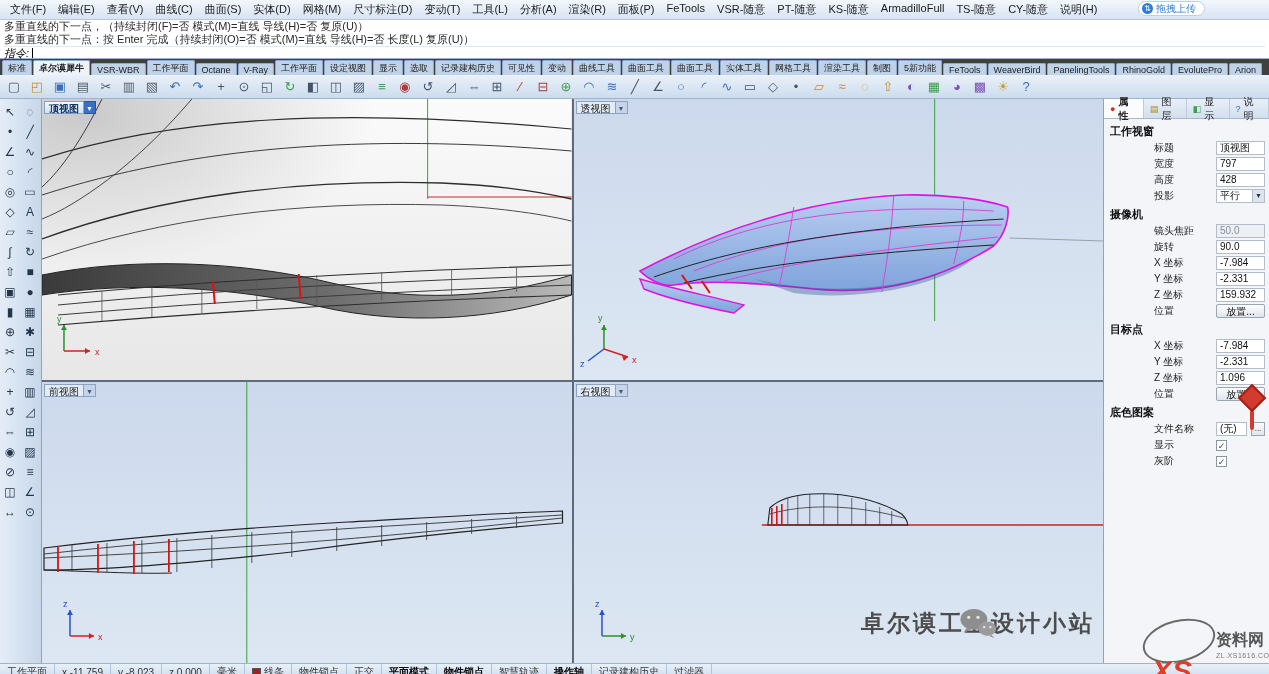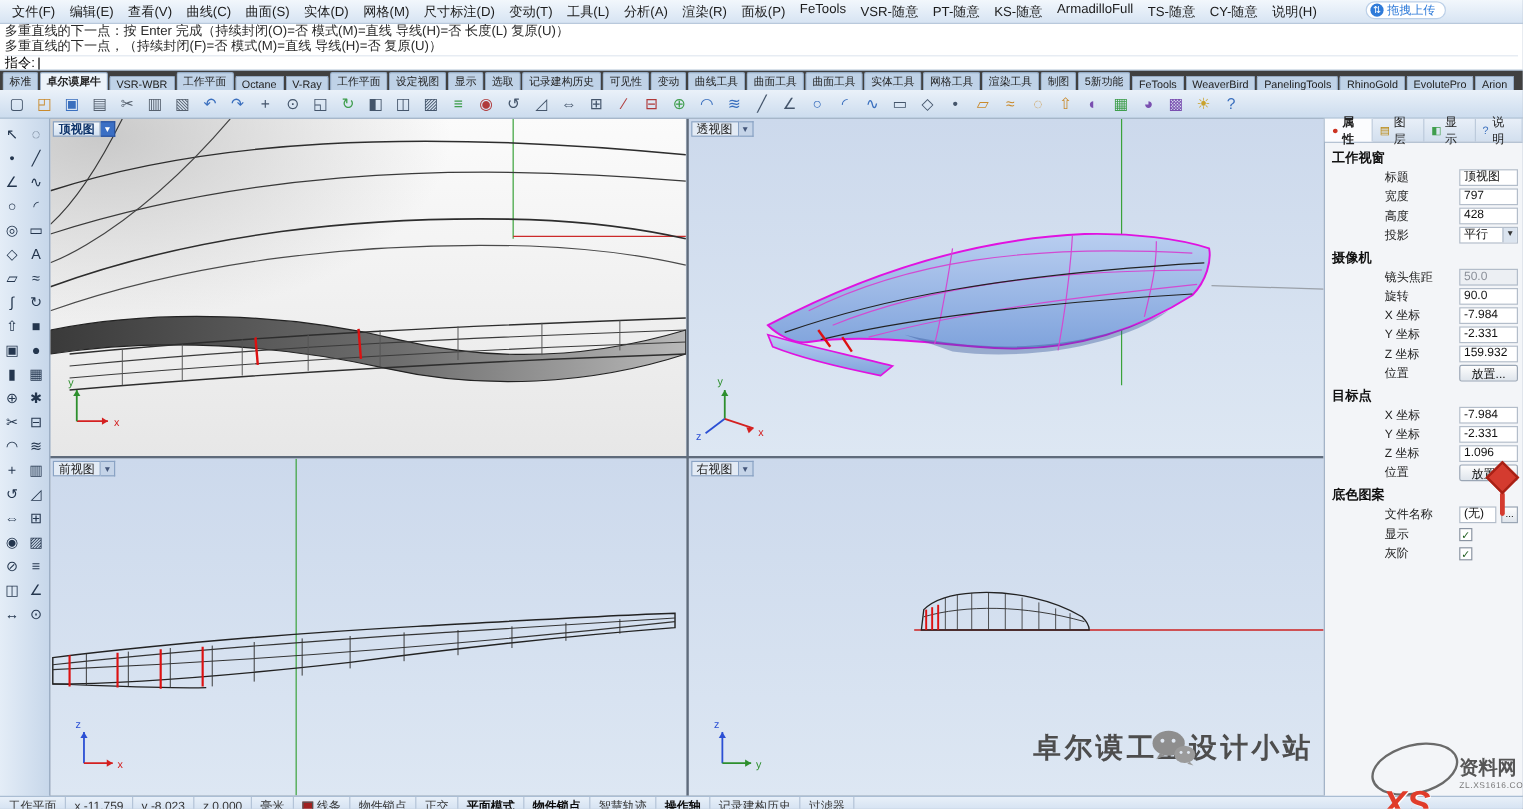--- a/index.html
+++ b/index.html
@@ -15,21 +15,21 @@
   .menu-item { padding:0 6px; font-size:11px; color:#1c1c1c; white-space:nowrap; cursor:default; }
   .upload-btn { position:absolute; right:64px; top:1px; height:15px; background:#fff;
     border:1px solid #bcd0e8; border-radius:8px; display:flex; align-items:center; gap:3px;
     padding:0 8px 0 3px; color:#2f7bd9; font-size:10px; }
   .upload-ic { width:11px; height:11px; background:#2f7bd9; color:#fff; border-radius:50%;
     font-size:8px; line-height:11px; text-align:center; }
   
   .cmd-area { height:39px; background:#ffffff; border-bottom:1px solid #9fb3cb; padding:0 4px; }
   .cmd-line { height:13px; line-height:13px; font-size:11px; color:#2a2a2a; white-space:nowrap; overflow:hidden; }
   .cmd-prompt { height:13px; line-height:13px; font-size:11px; color:#000; border-top:1px solid #e2e8f0;
-    display:flex; align-items:center; gap:3px; }
+    display:flex; align-items:center; gap:3px;font-style:italic; }
   .caret { display:inline-block; width:1px; height:10px; background:#000; }
   
   .tabbar { height:16px; background:#404040; display:flex; align-items:flex-end; padding-left:2px; overflow:hidden; }
   .tab { font-size:9px; padding:1px 5px 0 5px; background:#bfd2e7; border:1px solid #93a9c3; border-bottom:none;
     border-radius:2px 2px 0 0; margin-right:1px; color:#222; white-space:nowrap; cursor:default; }
   .tab.active { background:#ecf3fa; font-weight:bold; }
   
   .toolbar { height:24px; background:linear-gradient(#eaf1f9,#ccdcee); display:flex; align-items:center;
     padding-left:3px; gap:1px; border-bottom:1px solid #9fb3cb; overflow:hidden; }
   .tbicon { width:22px; height:20px; line-height:20px; text-align:center; font-size:13px;
@@ -123,22 +123,22 @@
       <span class="menu-item">CY-随意</span>
       <span class="menu-item">说明(H)</span>
     </div>
   <div class="upload-btn">
     <span class="upload-ic">⇅</span>
     <span>拖拽上传</span>
   </div>
 </div>
 
 <div class="cmd-area">
+  <div class="cmd-line">多重直线的下一点，（持续封闭(F)=否 模式(M)=直线 导线(H)=否 复原(U)）</div>
   <div class="cmd-line">多重直线的下一点：按 Enter 完成（持续封闭(O)=否 模式(M)=直线 导线(H)=否 长度(L) 复原(U)）</div>
-  <div class="cmd-line">多重直线的下一点，（持续封闭(F)=否 模式(M)=直线 导线(H)=否 复原(U)）</div>
   <div class="cmd-prompt">
     <span>指令:</span>
     <span class="caret"></span>
   </div>
 </div>
 
 <div class="tabbar" id="tabs">
     <span class="tab">标准</span>
     <span class="tab active">卓尔谟犀牛</span>
     <span class="tab">VSR-WBR</span>

